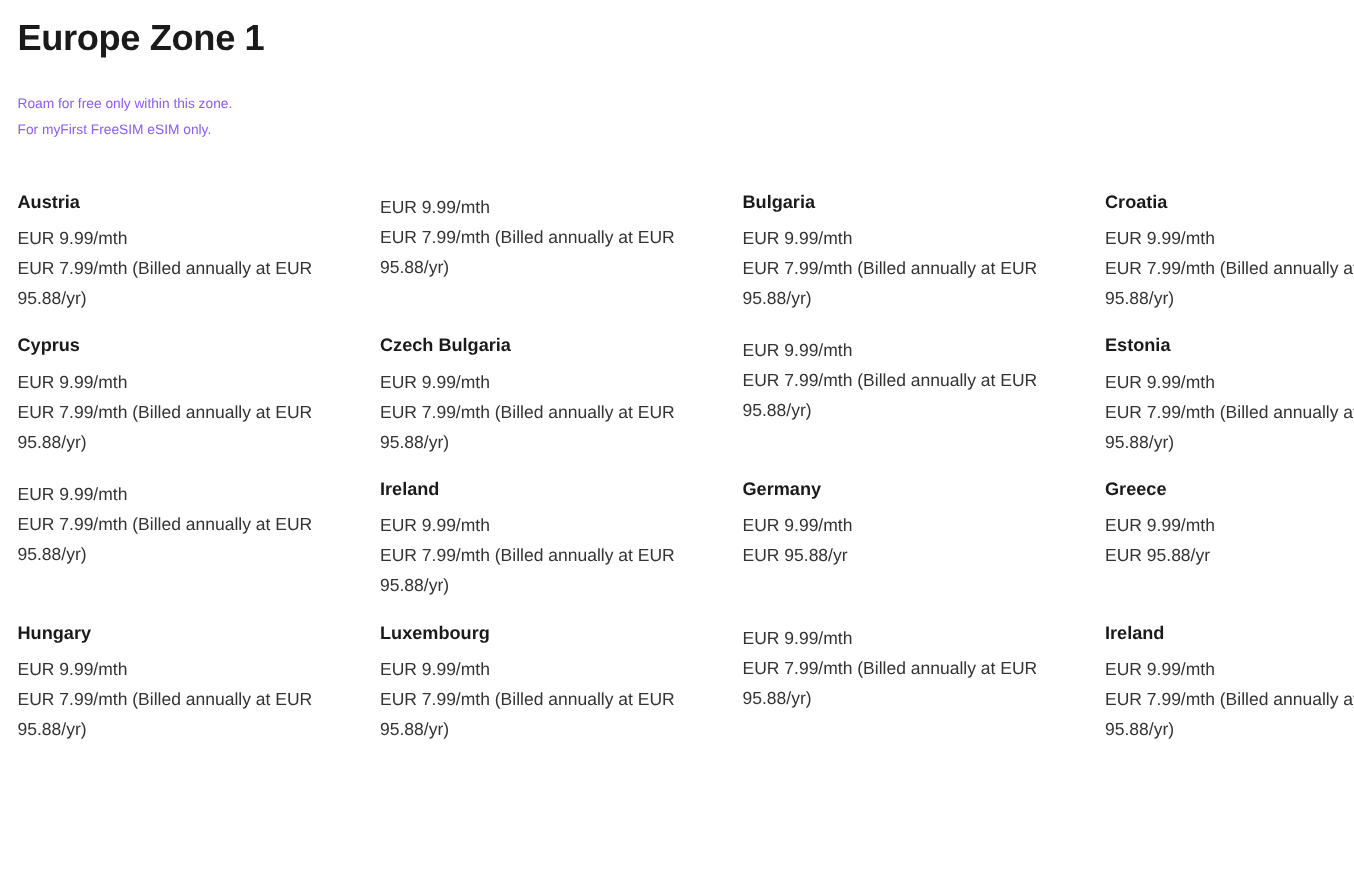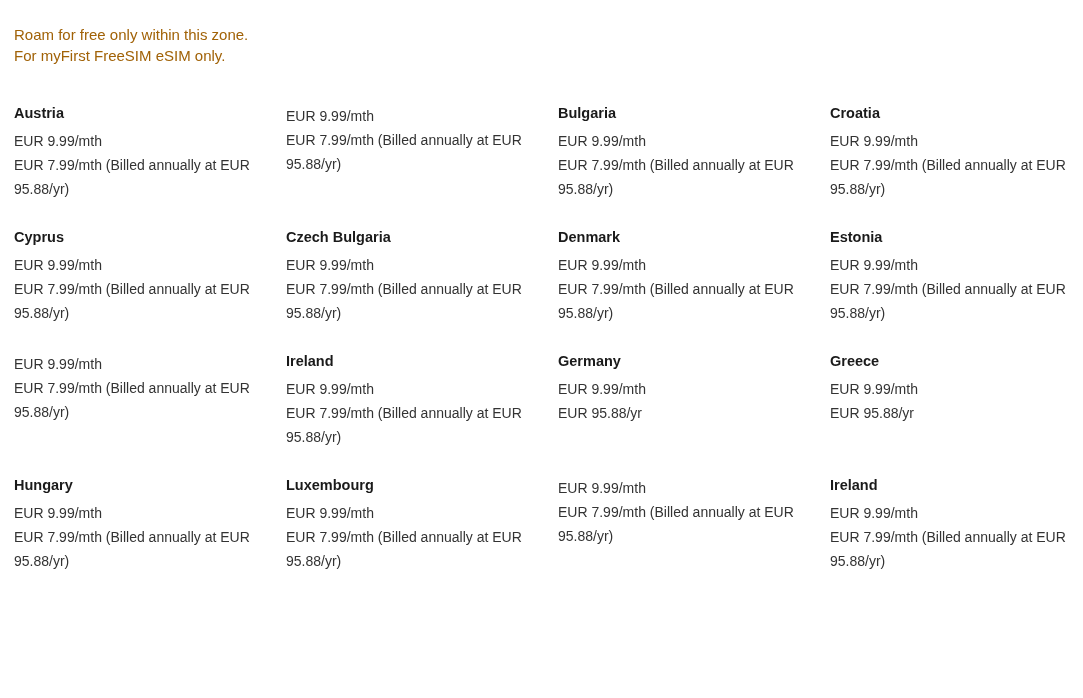--- a/index.html
+++ b/index.html
@@ -22,33 +22,34 @@
   .page-title {
     font-size: 29px;
     font-weight: bold;
     letter-spacing: -0.3px;
     margin: 14px 0 0 0;
     color: #1a1a1a;
     line-height: 1.2;
   }
   .intro {
     margin-top: 24px;
-    font-size: 15px;
+    font-size: 11px;
     line-height: 21px;
-    color: #a16207;
+    color: #8b5cf6;
   }
   .intro div {
     white-space: nowrap;
   }
   .grid {
     margin-top: 38px;
     display: grid;
     grid-template-columns: repeat(4, 272px);
     column-gap: 0px;
     row-gap: 27px;
+    gap: 18px;
   }
   .country {
     padding-right: 16px;
     box-sizing: border-box;
   }
   .country-name {
     font-size: 14.5px;
     font-weight: bold;
     color: #1a1a1a;
     margin-bottom: 7px;
@@ -58,20 +59,21 @@
     font-size: 14px;
     line-height: 24px;
     color: #333333;
   }
 </style>
 </head>
 <body>
 
 <div class="page">
 
+  <h1 class="page-title">Europe Zone 1</h1>
 
   <div class="intro">
     <div>Roam for free only within this zone.</div>
     <div>For myFirst FreeSIM eSIM only.</div>
   </div>
 
   <div class="grid">
 
     <div class="country">
       <div class="country-name">Austria</div>
@@ -102,21 +104,20 @@
       <div class="price-line">EUR 7.99/mth (Billed annually at EUR 95.88/yr)</div>
     </div>
 
     <div class="country">
       <div class="country-name">Czech Bulgaria</div>
       <div class="price-line">EUR 9.99/mth</div>
       <div class="price-line">EUR 7.99/mth (Billed annually at EUR 95.88/yr)</div>
     </div>
 
     <div class="country">
-      <div class="country-name">Denmark</div>
       <div class="price-line">EUR 9.99/mth</div>
       <div class="price-line">EUR 7.99/mth (Billed annually at EUR 95.88/yr)</div>
     </div>
 
     <div class="country">
       <div class="country-name">Estonia</div>
       <div class="price-line">EUR 9.99/mth</div>
       <div class="price-line">EUR 7.99/mth (Billed annually at EUR 95.88/yr)</div>
     </div>
 

